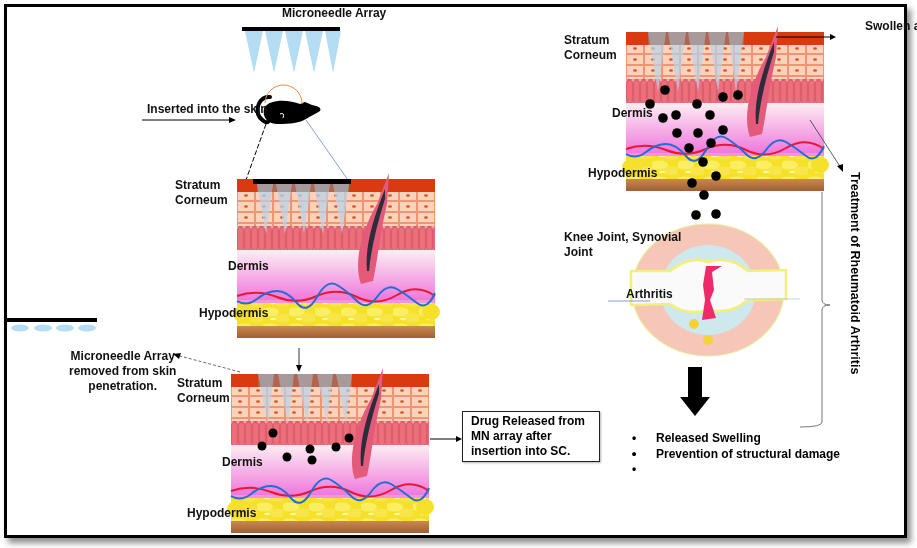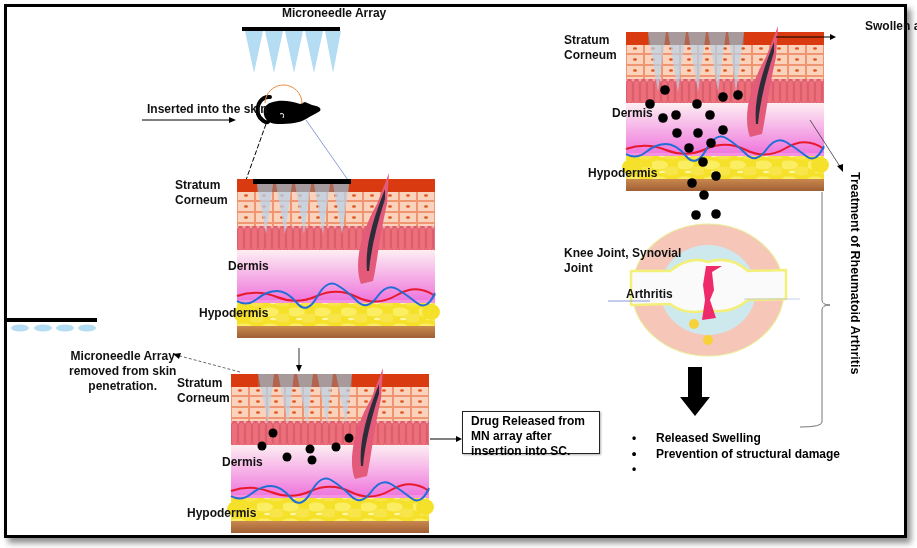--- a/index.html
+++ b/index.html
@@ -1,21 +1,21 @@
 <!DOCTYPE html>
 <html><head>
 <meta charset="utf-8">
 <style>
   html,body{margin:0;padding:0;background:#ffffff;}
   body{width:917px;height:548px;position:relative;overflow:hidden;font-family:"Liberation Sans",sans-serif;}
   #frame{position:absolute;left:4px;top:4px;width:897px;height:528px;border:3px solid #000;box-shadow:4px 5px 6px rgba(0,0,0,0.45);background:#fff;}
   #art{position:absolute;left:0;top:0;width:917px;height:548px;}
   .lbl{position:absolute;font-weight:bold;font-size:12px;color:#111;line-height:15px;white-space:nowrap;padding-left:42px;}
   .center{text-align:center;}
-  .box{position:absolute;left:462px;top:411px;width:138px;height:43px;border:1.5px solid #222;box-shadow:1px 1px 2px rgba(0,0,0,0.3);background:#fff;padding:2px 0 0 8px;box-sizing:border-box;font-weight:bold;font-size:12px;line-height:15px;}
+  .box{position:absolute;left:462px;top:411px;width:138px;height:51px;border:1.5px solid #222;box-shadow:1px 1px 2px rgba(0,0,0,0.3);background:#fff;padding:2px 0 0 8px;box-sizing:border-box;font-weight:bold;font-size:12px;line-height:15px;}
   .vert{position:absolute;left:862px;top:172px;font-weight:bold;font-size:12.5px;transform-origin:0 0;transform:translate(0,0) rotate(90deg);white-space:nowrap;}
   ul.outcomes{position:absolute;left:632px;top:431px;margin:0;padding:0;list-style:none;}
   ul.outcomes li{font-weight:bold;font-size:12px;line-height:15.5px;white-space:nowrap;position:relative;padding-left:24px;}
   ul.outcomes li .bullet{position:absolute;left:0;top:0;}
 </style>
 </head>
 <body>
 
 <div id="frame"></div>
 
@@ -223,21 +223,21 @@
 </div>
 
 <div class="lbl" style="left:522px;top:33px;">
   <div>Stratum</div>
   <div>Corneum</div>
 </div>
 <div class="lbl" style="left:570px;top:106px;">Dermis</div>
 <div class="lbl" style="left:546px;top:166px;">Hypodermis</div>
 <div class="lbl" style="left:823px;top:19px;">Swollen array</div>
 
-<div class="lbl" style="left:522px;top:230px;margin-top:16px;">
+<div class="lbl" style="left:522px;top:230px;">
   <div>Knee Joint, Synovial</div>
   <div>Joint</div>
 </div>
 <div class="lbl" style="left:584px;top:287px;">Arthritis</div>
 
 <div class="vert">Treatment of Rheumatoid Arthritis</div>
 
 <ul class="outcomes">
   <li><span class="bullet">•</span><span>Released Swelling</span></li>
   <li><span class="bullet">•</span></li>

